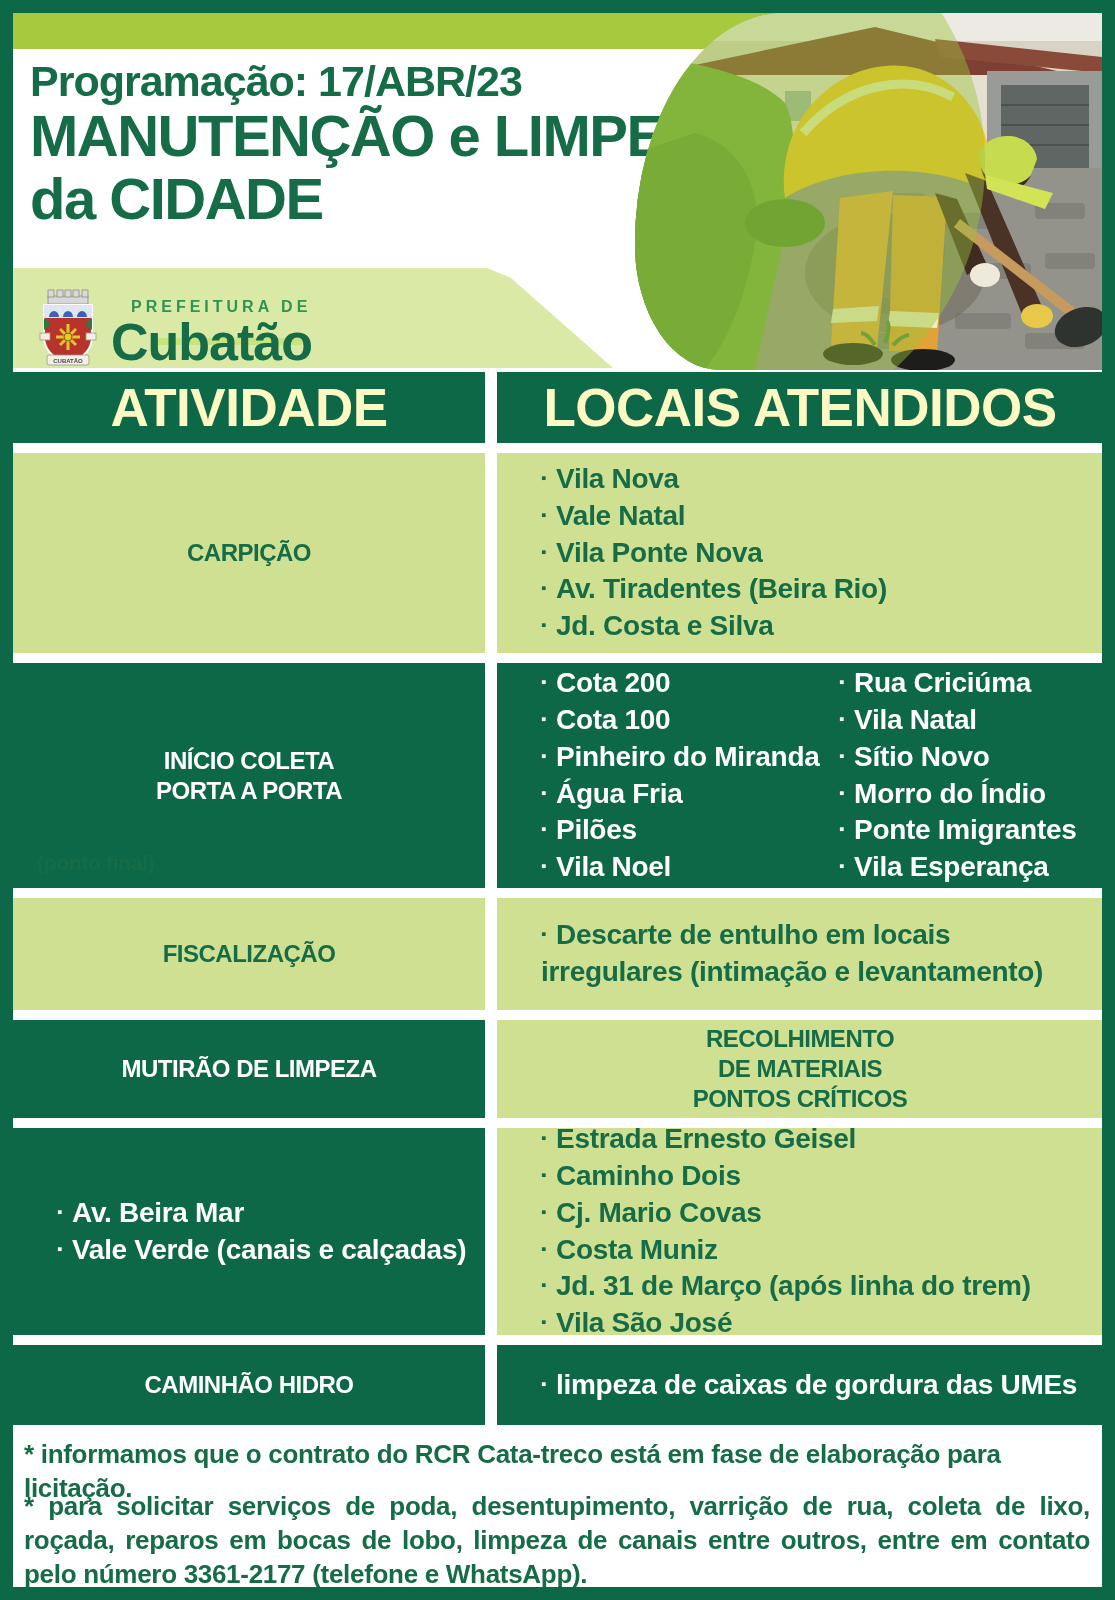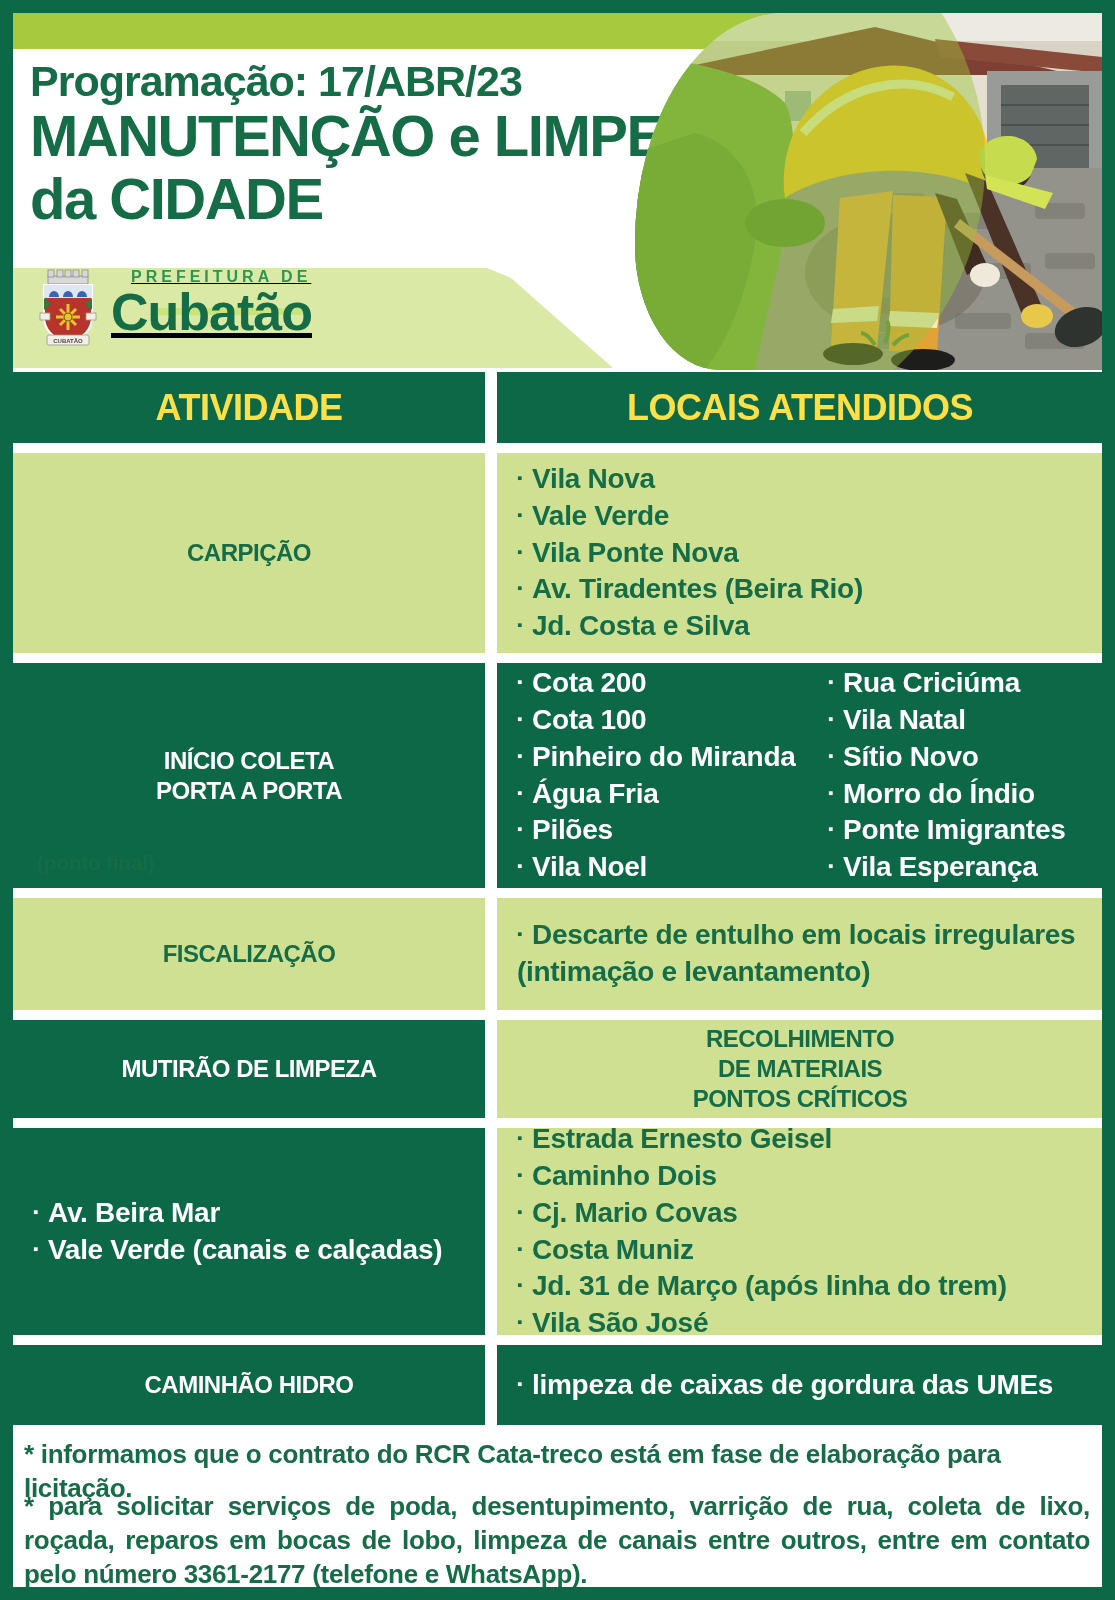--- a/index.html
+++ b/index.html
@@ -17,44 +17,44 @@
   .frame{position:absolute;inset:0;border:13px solid var(--dark);pointer-events:none;z-index:40;}
   .topbar{position:absolute;left:13px;top:13px;width:770px;height:36px;background:var(--accent);z-index:1;}
 
   
   .title{position:absolute;left:30px;top:58px;z-index:2;color:var(--dark-text);}
   .title .l1{font-size:43px;font-weight:bold;letter-spacing:-1px;line-height:1.1;}
   .title .l2,.title .l3{font-size:58px;font-weight:bold;letter-spacing:-1.5px;line-height:1.08;}
 
   
   .logo-panel{position:absolute;left:13px;top:268px;width:600px;height:100px;background:var(--panel);
-    clip-path:polygon(0 0,79% 0,83% 10%,100% 100%,0 100%);z-index:2;display:flex;align-items:flex-start;text-decoration:underline;}
+    clip-path:polygon(0 0,79% 0,83% 10%,100% 100%,0 100%);z-index:2;display:flex;align-items:flex-end;}
   .crest{margin-left:26px;flex:0 0 auto;}
   .logo-text{position:relative;margin-left:14px;}
   .logo-stripe{position:absolute;left:44px;top:40px;width:148px;height:7px;background:#c9e47e;border-radius:4px;}
   .logo-small{position:relative;font-size:16px;font-weight:bold;letter-spacing:4px;color:#2e9450;margin-left:20px;}
   .logo-big{position:relative;font-size:52px;font-weight:bold;letter-spacing:-1px;color:var(--dark-text);line-height:1.0;}
 
   
   .photo{position:absolute;left:635px;top:13px;width:467px;height:357px;overflow:hidden;
     border-top-left-radius:150px 230px;border-bottom-left-radius:85px 125px;z-index:3;}
   .photo svg{display:block;}
 
   
   .table{position:absolute;left:13px;top:372px;width:1090px;z-index:2;
     display:grid;grid-template-columns:472px 1fr;column-gap:12px;row-gap:10px;
     grid-template-rows:71px 200px 225px 112px 98px 207px 80px;}
-  .th{background:var(--dark);color:#fde047;font-size:36px;font-weight:bold;letter-spacing:-0.5px;
+  .th{background:var(--dark);color:#fef9c3;font-size:53px;font-weight:bold;letter-spacing:-0.5px;
     display:flex;align-items:center;justify-content:center;}
   .cell{display:flex;}
   .cell.light{background:var(--light);color:var(--dark-text);}
   .cell.dark{background:var(--dark);color:#fff;}
   .activity{align-items:center;justify-content:center;text-align:center;
     font-size:24px;font-weight:bold;letter-spacing:-0.5px;line-height:1.25;flex-direction:column;}
-  .locations{flex-direction:column;justify-content:center;padding:12px 10px 12px 20px;}
+  .locations{flex-direction:column;justify-content:center;padding:12px 10px 12px 44px;}
   .loc-cols{display:grid;grid-template-columns:54% 46%;width:100%;}
   .locations ul{list-style:none;}
   .locations li{font-size:28px;font-weight:bold;letter-spacing:-0.3px;line-height:1.32;}
   .locations li::before{content:"▪";font-size:15px;position:relative;top:-5px;margin-right:10px;}
   .locations li .note{font-size:21px;font-weight:bold;}
 
   
   .note{position:absolute;left:24px;width:1066px;color:var(--dark-text);font-weight:bold;z-index:2;
     font-size:26px;letter-spacing:-0.3px;line-height:1.3;}
   .note1{top:1438px;}
@@ -185,21 +185,21 @@
   <div class="table" id="schedule-table">
     <div class="th">ATIVIDADE</div>
     <div class="th">LOCAIS ATENDIDOS</div>
   <div class="cell activity light">
         <div>CARPIÇÃO</div>
       </div>
       <div class="cell locations light">
         <div>
           <ul>
             <li><span>Vila Nova</span></li>
-            <li><span>Vale Verde</span></li>
+            <li><span>Vale Natal</span></li>
             <li><span>Vila Ponte Nova</span></li>
             <li><span>Av. Tiradentes (Beira Rio)</span></li>
             <li><span>Jd. Costa e Silva</span></li>
           </ul>
         </div>
       </div>
       <div class="cell activity dark">
         <div>INÍCIO COLETA</div>
         <div>PORTA A PORTA</div>
       </div>

